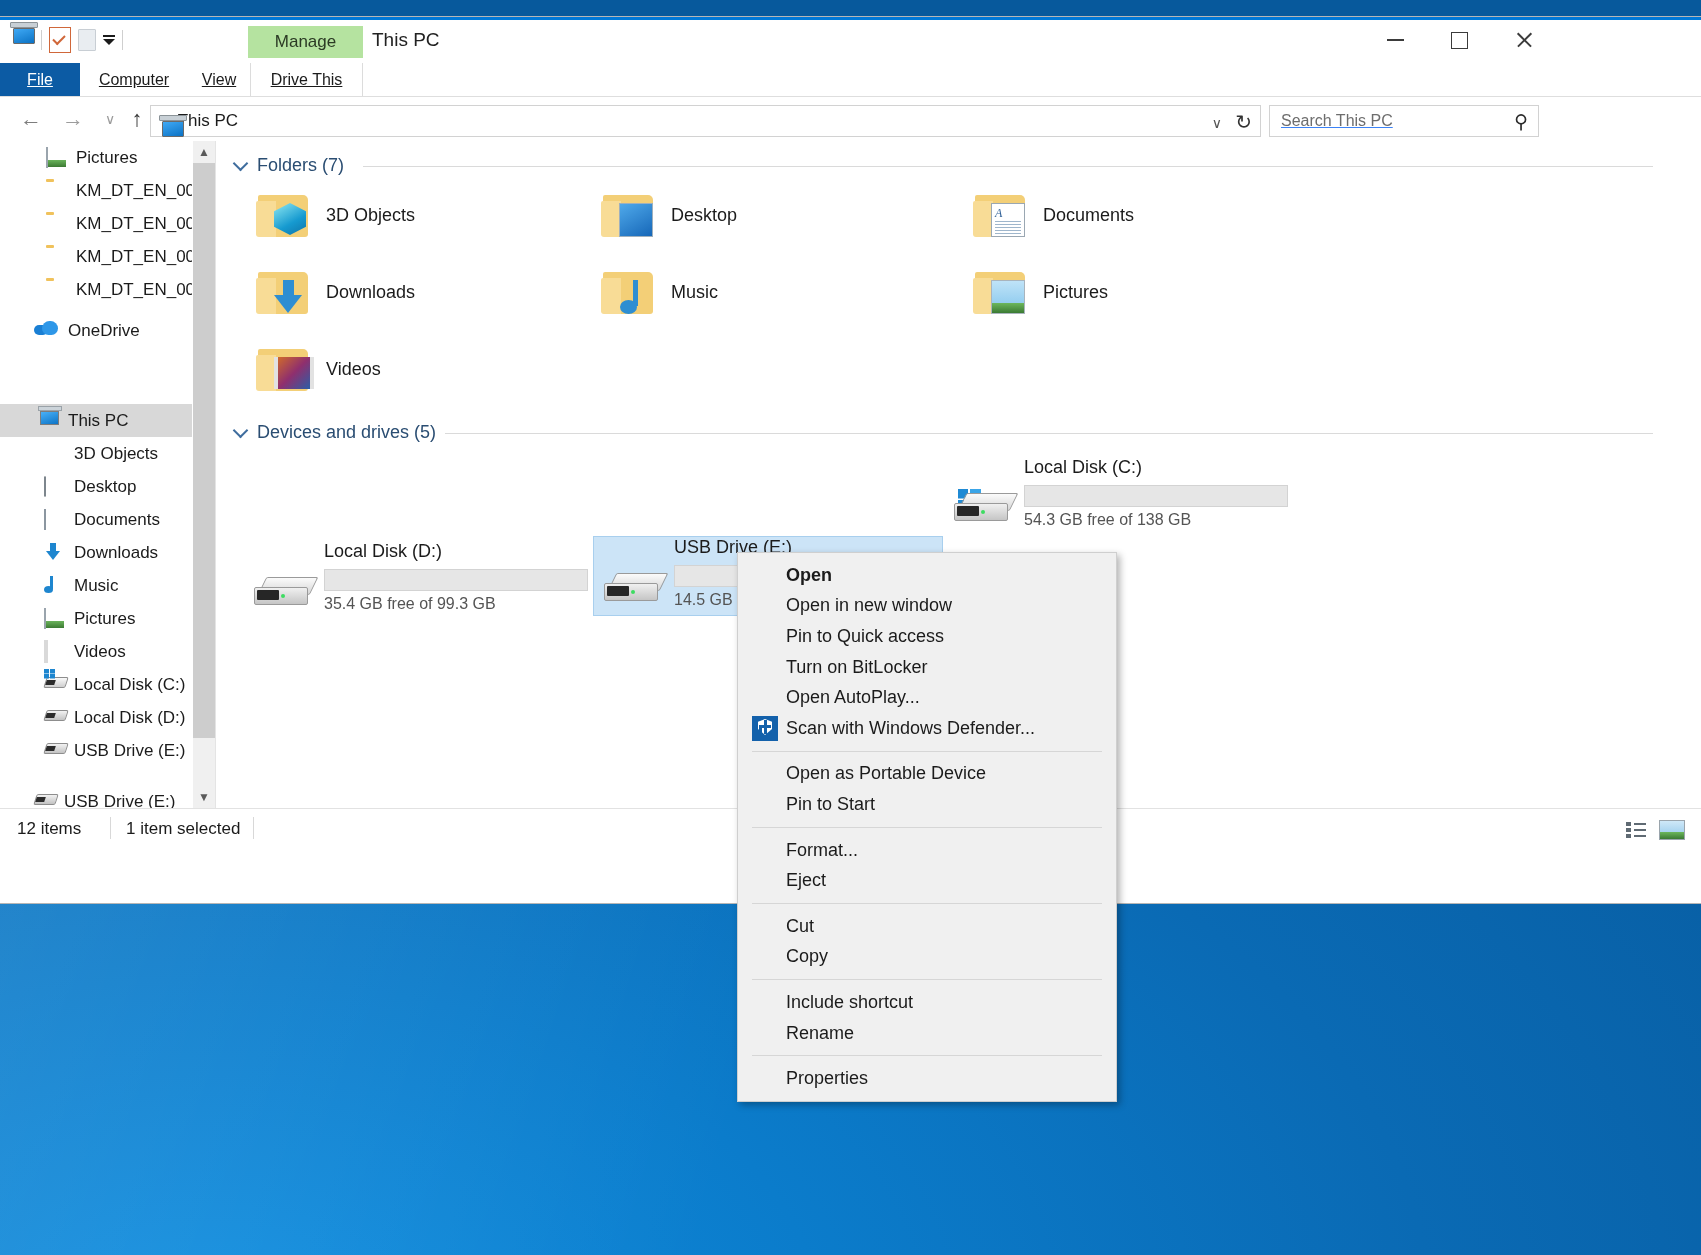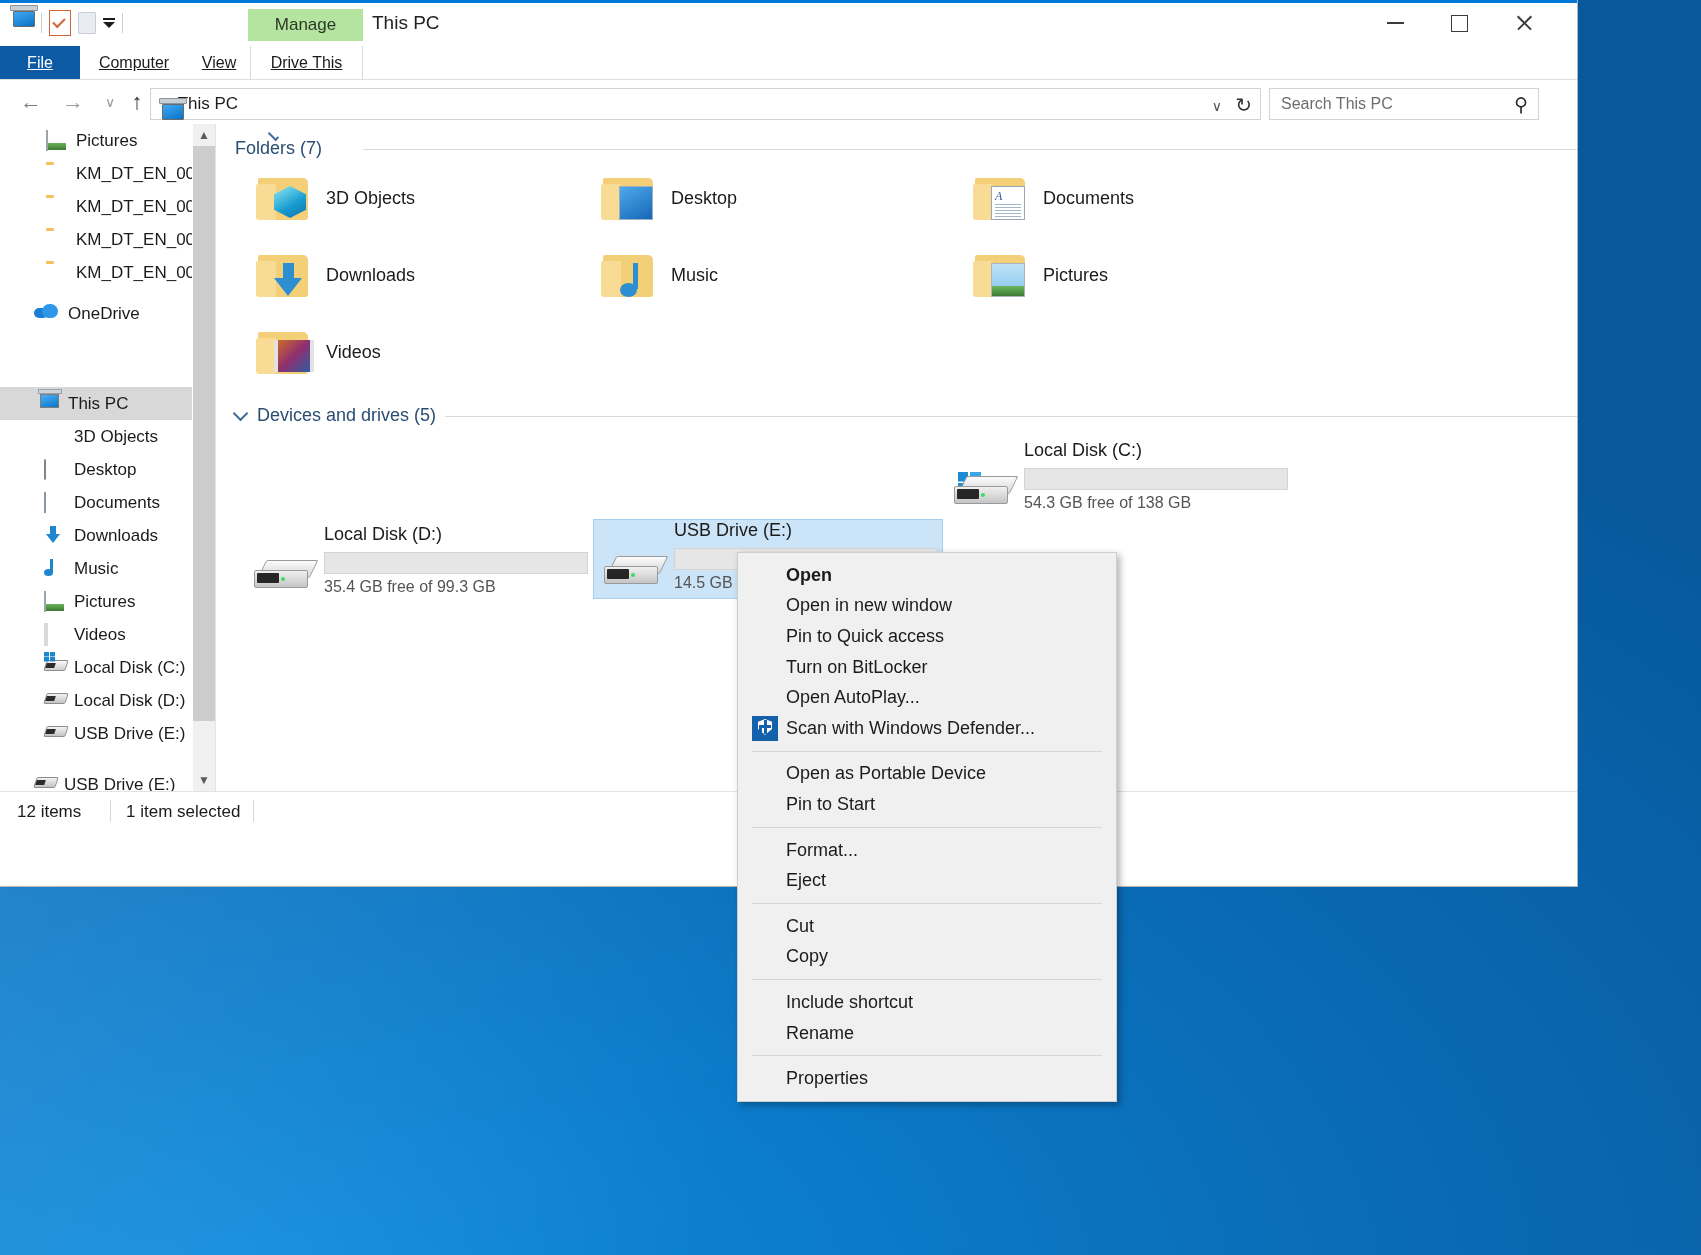--- a/index.html
+++ b/index.html
@@ -14,21 +14,21 @@
     position:absolute;inset:0;
     background:
       radial-gradient(120% 90% at 12% 105%, #0f8ee0 0%, #0b7ccb 30%, #0a6ab4 60%, #07599c 100%);
   }
   #desktop:after{
     content:"";position:absolute;left:0;right:0;bottom:0;height:420px;
     background:linear-gradient(105deg, rgba(255,255,255,.10) 0%, rgba(255,255,255,0) 45%);
   }
   
   #window{
-    position:absolute;left:0;top:0;width:1577px;height:886px;
+    position:absolute;left:0;top:17px;width:1701px;height:886px;
     background:#ffffff;
     box-shadow:0 0 0 1px #b6b6b6;
     overflow:hidden;
   }
   
   #titlebar{
     position:absolute;left:0;top:0;width:1701px;height:46px;background:#ffffff;
   }
   #titlebar .topline{position:absolute;left:0;top:0;width:1701px;height:3px;background:#0078d7;}
   .qat{position:absolute;top:8px;left:10px;display:flex;align-items:center;gap:7px;height:30px;}
@@ -79,21 +79,21 @@
   #nav-fwd{left:58px;}
   #nav-hist{left:95px;font-size:14px;}
   #nav-up{left:122px;color:#3a3a3a;}
   #addrfield{position:absolute;left:150px;top:8px;width:1109px;height:30px;border:1px solid #d2d2d2;background:#fff;display:flex;align-items:center;}
   #addr-icon{margin-left:8px;}
   #addr-sep{margin:0 6px 0 8px;color:#444;font-size:14px;}
   #addr-text{font-size:17px;color:#1b1b1b;}
   #addr-chev{position:absolute;right:38px;top:9px;font-size:14px;color:#555;}
   #addr-refresh{position:absolute;right:8px;top:4px;font-size:20px;color:#333;}
   #searchbox{position:absolute;left:1269px;top:8px;width:1269px;width:268px;height:30px;border:1px solid #d2d2d2;background:#fff;display:flex;align-items:center;}
-  #search-input{border:0;outline:0;font-family:"Liberation Sans",sans-serif;font-size:16px;color:#3b82f6;margin-left:9px;width:205px;background:transparent;}
+  #search-input{border:0;outline:0;font-family:"Liberation Sans",sans-serif;font-size:16px;color:#3b82f6;margin-left:9px;width:205px;background:transparent;text-decoration:underline;}
   #search-input::placeholder{color:#6d6d6d;}
   #search-icon{position:absolute;right:10px;top:4px;font-size:19px;color:#2b2b2b;transform:scaleX(-1);}
 
   
   #sidebar{position:absolute;left:0;top:124px;width:192px;height:667px;background:#ffffff;overflow:hidden;}
   .navitem{position:absolute;left:0;width:192px;height:33px;display:flex;align-items:center;font-size:17px;color:#1b1b1b;white-space:nowrap;}
   .navitem .ilbl{margin-left:8px;}
   .navitem.sel{background:#d8d8d8;}
   .ni-ico{width:22px;height:20px;position:relative;flex:0 0 22px;}
   
@@ -390,21 +390,21 @@
   </div>
 
   <div id="sb-track"></div>
   <div id="sb-thumb"></div>
   <div id="sb-up">▲</div>
   <div id="sb-dn">▼</div>
   <div id="divider"></div>
 
   <div id="content">
 
-    <div class="grouphdr" style="left:19px;top:13px;flex-direction:column;">
+    <div class="grouphdr" style="left:19px;top:13px;">
       <span class="gchev"></span>
       <span>Folders (7)</span>
       <span class="gline" style="left:128px;width:1290px;"></span>
     </div>
 
     <div class="folderitem" style="left:40px;top:42px;">
       <span class="bigfolder">
         <span class="back"></span>
           <span class="front"></span>
           <span class="emb emb-3d"></span>

